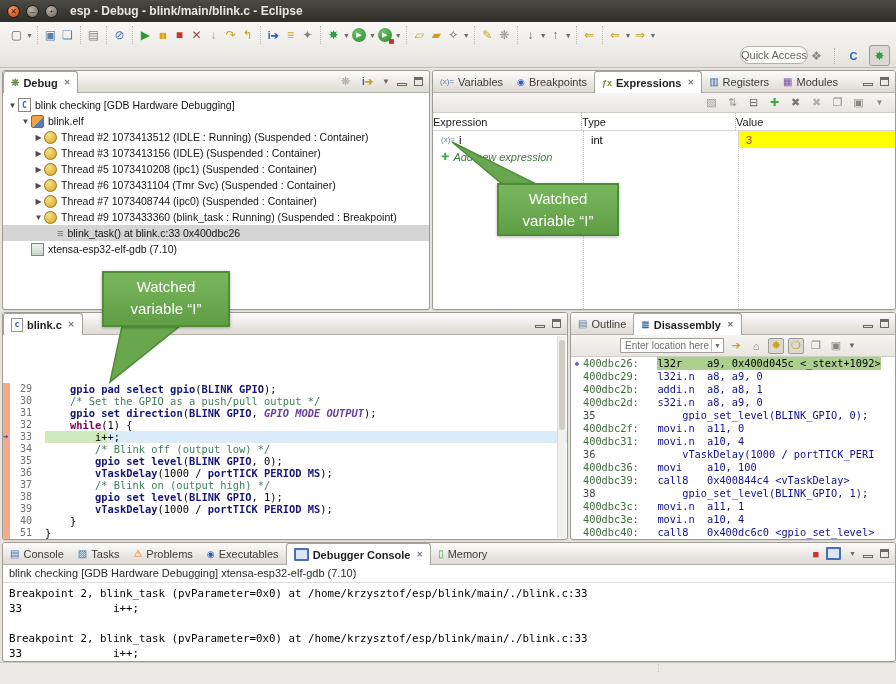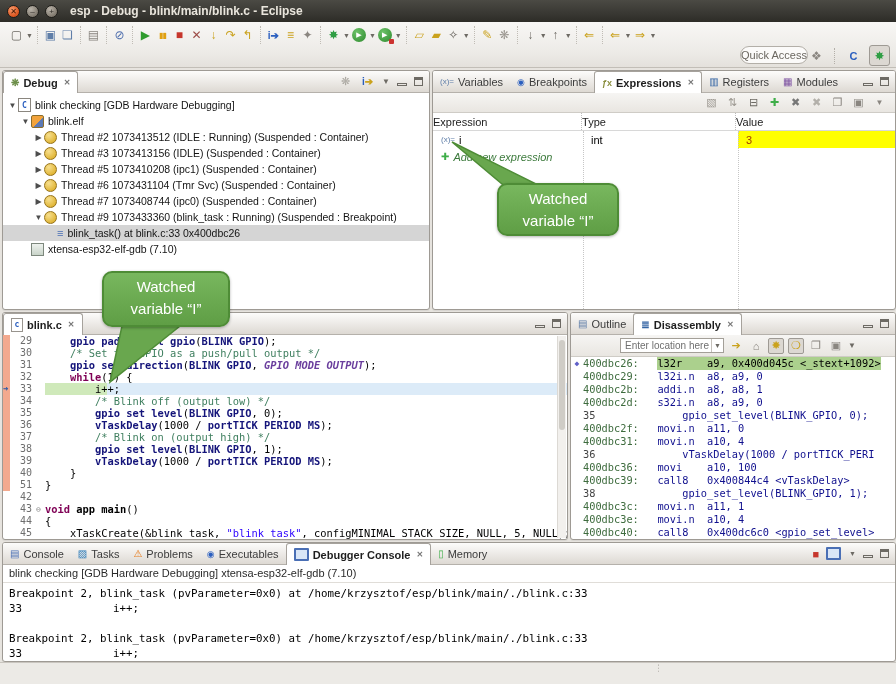--- a/index.html
+++ b/index.html
@@ -99,21 +99,21 @@
   .dtext{color:#10108e;}
   .dtext.hlgreen{background:#abd08d;color:#000;}
   
   .chead{height:18px;font-size:11px;color:#2a2a2a;padding:2px 6px;border-bottom:1px solid #e0ddd8;box-sizing:border-box;}
   .cbody{font:10.8px/15px "DejaVu Sans Mono",monospace;color:#000;padding:3px 6px;white-space:pre;}
   
   .statusbar{position:absolute;left:0;top:662px;width:896px;height:22px;background:#eceae6;border-top:1px solid #c9c5bf;box-sizing:border-box;}
   .grip{position:absolute;left:654px;top:3px;color:#b0aca6;font-size:9px;letter-spacing:0;line-height:5px;}
   
   .callout{position:absolute;z-index:30;background:linear-gradient(#78b75e,#5f9e45);
-    border:2px solid #4e8c36;border-radius:10px;color:#fff;text-align:center;
+    border:2px solid #4e8c36;border-radius:0;color:#fff;text-align:center;
     font-size:15px;line-height:22px;box-shadow:0 1px 3px rgba(0,0,0,.3);box-sizing:border-box;padding-top:3px;}
   .ctail{position:absolute;z-index:29;}
 </style>
 </head>
 <body>
 
 <div class="app">
 
   <div class="titlebar">
     <div class="winctl">
@@ -391,21 +391,21 @@
       <div class="tab active">
         <span class="i-cfile">c</span>
         <span>blink.c</span>
           <span class="close-x">✕</span>
       </div>
       <div class="viewbtns">
         <span class="b-min"></span>
         <span class="b-max"></span>
       </div>
     </div>
-    <div id="editor-lines" style="position:relative;">
+    <div id="editor-lines" style="position:relative;margin-top:48px;">
         <div class="edline"><span class="edstrip on"></span><span class="ednum">29</span><span class="edfold"></span><span class="edcode"><span class="tk-p">    </span><span class="tk-fn">gpio_pad_select_gpio</span><span class="tk-p">(</span><span class="tk-mac">BLINK_GPIO</span><span class="tk-p">);</span></span></div>
         <div class="edline"><span class="edstrip on"></span><span class="ednum">30</span><span class="edfold"></span><span class="edcode"><span class="tk-p">    </span><span class="tk-comment">/* Set the GPIO as a push/pull output */</span></span></div>
         <div class="edline"><span class="edstrip on"></span><span class="ednum">31</span><span class="edfold"></span><span class="edcode"><span class="tk-p">    </span><span class="tk-fn">gpio_set_direction</span><span class="tk-p">(</span><span class="tk-mac">BLINK_GPIO</span><span class="tk-p">, </span><span class="tk-enum">GPIO_MODE_OUTPUT</span><span class="tk-p">);</span></span></div>
         <div class="edline"><span class="edstrip on"></span><span class="ednum">32</span><span class="edfold"></span><span class="edcode"><span class="tk-p">    </span><span class="tk-kw">while</span><span class="tk-p">(1) {</span></span></div>
         <div class="edline"><span class="edstrip on"></span><span class="edmark">➜</span><span class="ednum">33</span><span class="edfold"></span><span class="edcode hl"><span class="tk-p">        i++;</span></span></div>
         <div class="edline"><span class="edstrip on"></span><span class="ednum">34</span><span class="edfold"></span><span class="edcode"><span class="tk-p">        </span><span class="tk-comment">/* Blink off (output low) */</span></span></div>
         <div class="edline"><span class="edstrip on"></span><span class="ednum">35</span><span class="edfold"></span><span class="edcode"><span class="tk-p">        </span><span class="tk-fn">gpio_set_level</span><span class="tk-p">(</span><span class="tk-mac">BLINK_GPIO</span><span class="tk-p">, 0);</span></span></div>
         <div class="edline"><span class="edstrip on"></span><span class="ednum">36</span><span class="edfold"></span><span class="edcode"><span class="tk-p">        </span><span class="tk-fn">vTaskDelay</span><span class="tk-p">(1000 / </span><span class="tk-mac">portTICK_PERIOD_MS</span><span class="tk-p">);</span></span></div>
         <div class="edline"><span class="edstrip on"></span><span class="ednum">37</span><span class="edfold"></span><span class="edcode"><span class="tk-p">        </span><span class="tk-comment">/* Blink on (output high) */</span></span></div>
         <div class="edline"><span class="edstrip on"></span><span class="ednum">38</span><span class="edfold"></span><span class="edcode"><span class="tk-p">        </span><span class="tk-fn">gpio_set_level</span><span class="tk-p">(</span><span class="tk-mac">BLINK_GPIO</span><span class="tk-p">, 1);</span></span></div>

